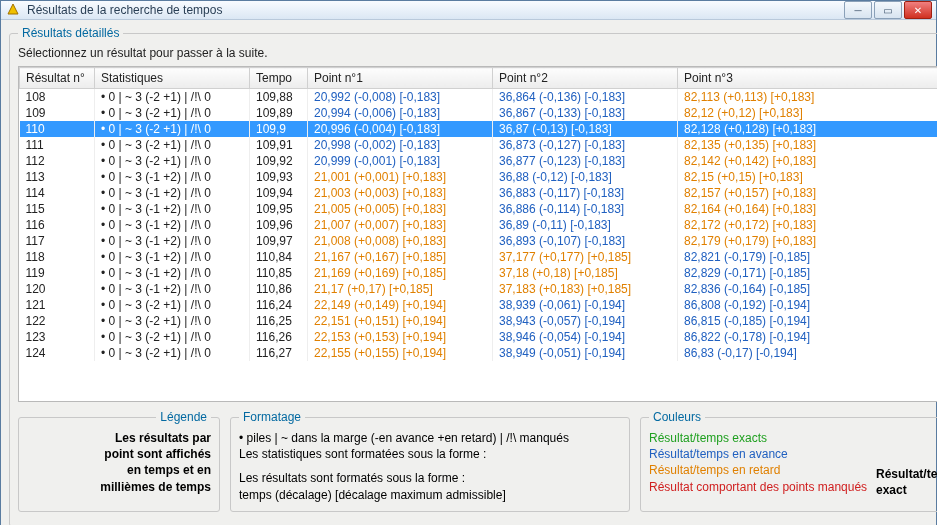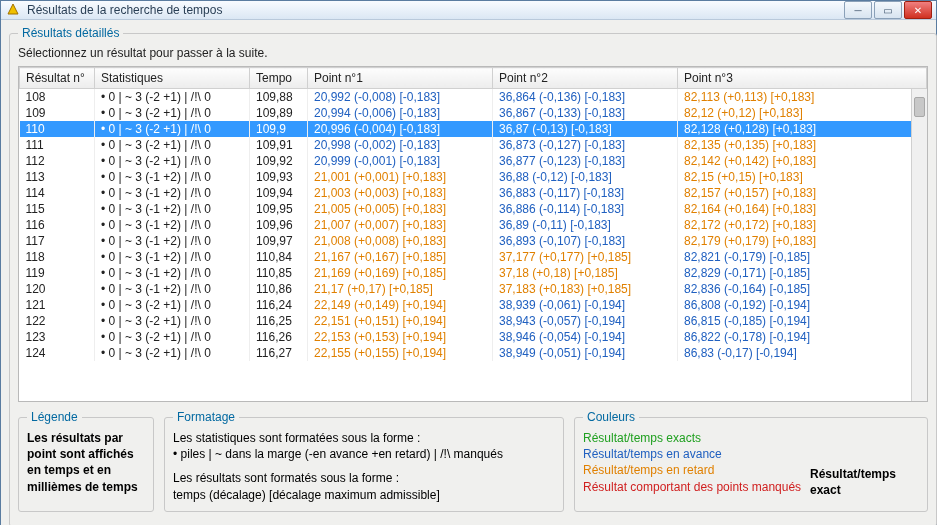--- a/index.html
+++ b/index.html
@@ -317,32 +317,32 @@
                 <td><span class="c-blue">86,83 (-0,17) [-0,194]</span></td>
               </tr>
             </tbody>
         </table>
         <div class="scrollbar">
           <div class="scroll-thumb"></div>
         </div>
       </div>
 
       <div class="bottom-panels" style="margin-top:8px;">
-        <fieldset class="group" style="width:136px;">
+        <fieldset class="group" style="width:202px;text-align:right;">
           <legend>Légende</legend>
           <div class="legend-text">Les résultats par</div>
           <div class="legend-text">point sont affichés</div>
           <div class="legend-text">en temps et en</div>
           <div class="legend-text">millièmes de temps</div>
         </fieldset>
 
         <fieldset class="group" style="width:400px;">
           <legend>Formatage</legend>
+          <div class="format-text">• piles | ~ dans la marge (-en avance +en retard) | /!\ manqués</div>
           <div class="format-text">Les statistiques sont formatées sous la forme :</div>
-          <div class="format-text">• piles | ~ dans la marge (-en avance +en retard) | /!\ manqués</div>
           <div class="format-text" style="margin-top:8px;">Les résultats sont formatés sous la forme :</div>
           <div class="format-text">temps (décalage) [décalage maximum admissible]</div>
         </fieldset>
 
         <fieldset class="group" style="flex:1;">
           <legend>Couleurs</legend>
           <div class="colors-box">
             <div class="colors-left">
               <div class="c-green">Résultat/temps exacts</div>
               <div class="c-blue">Résultat/temps en avance</div>

